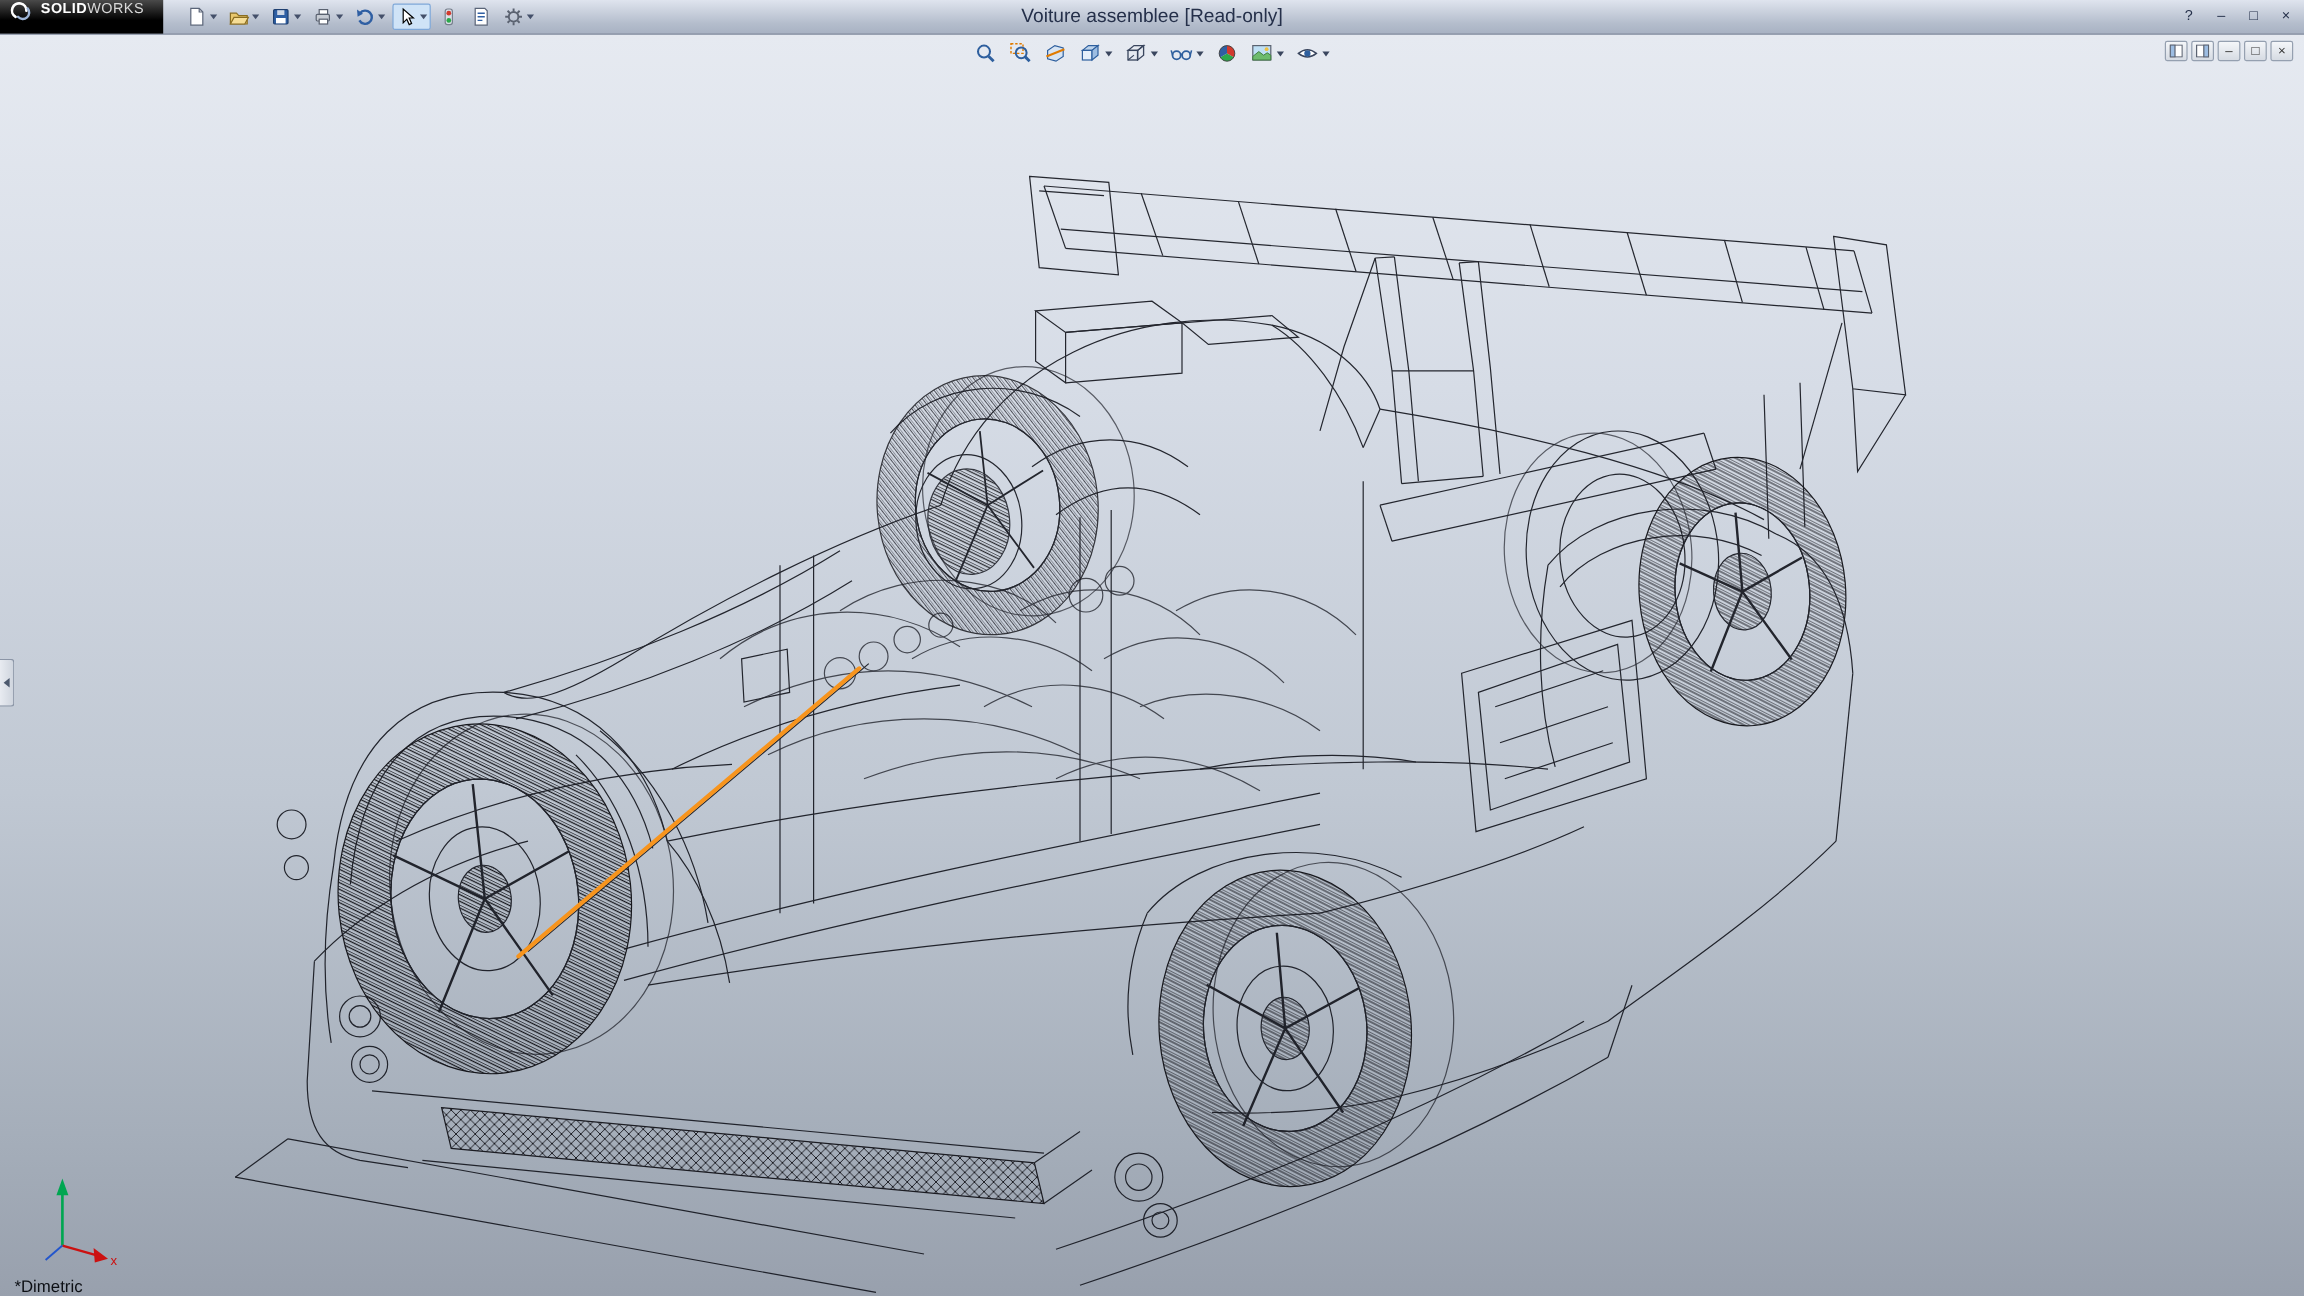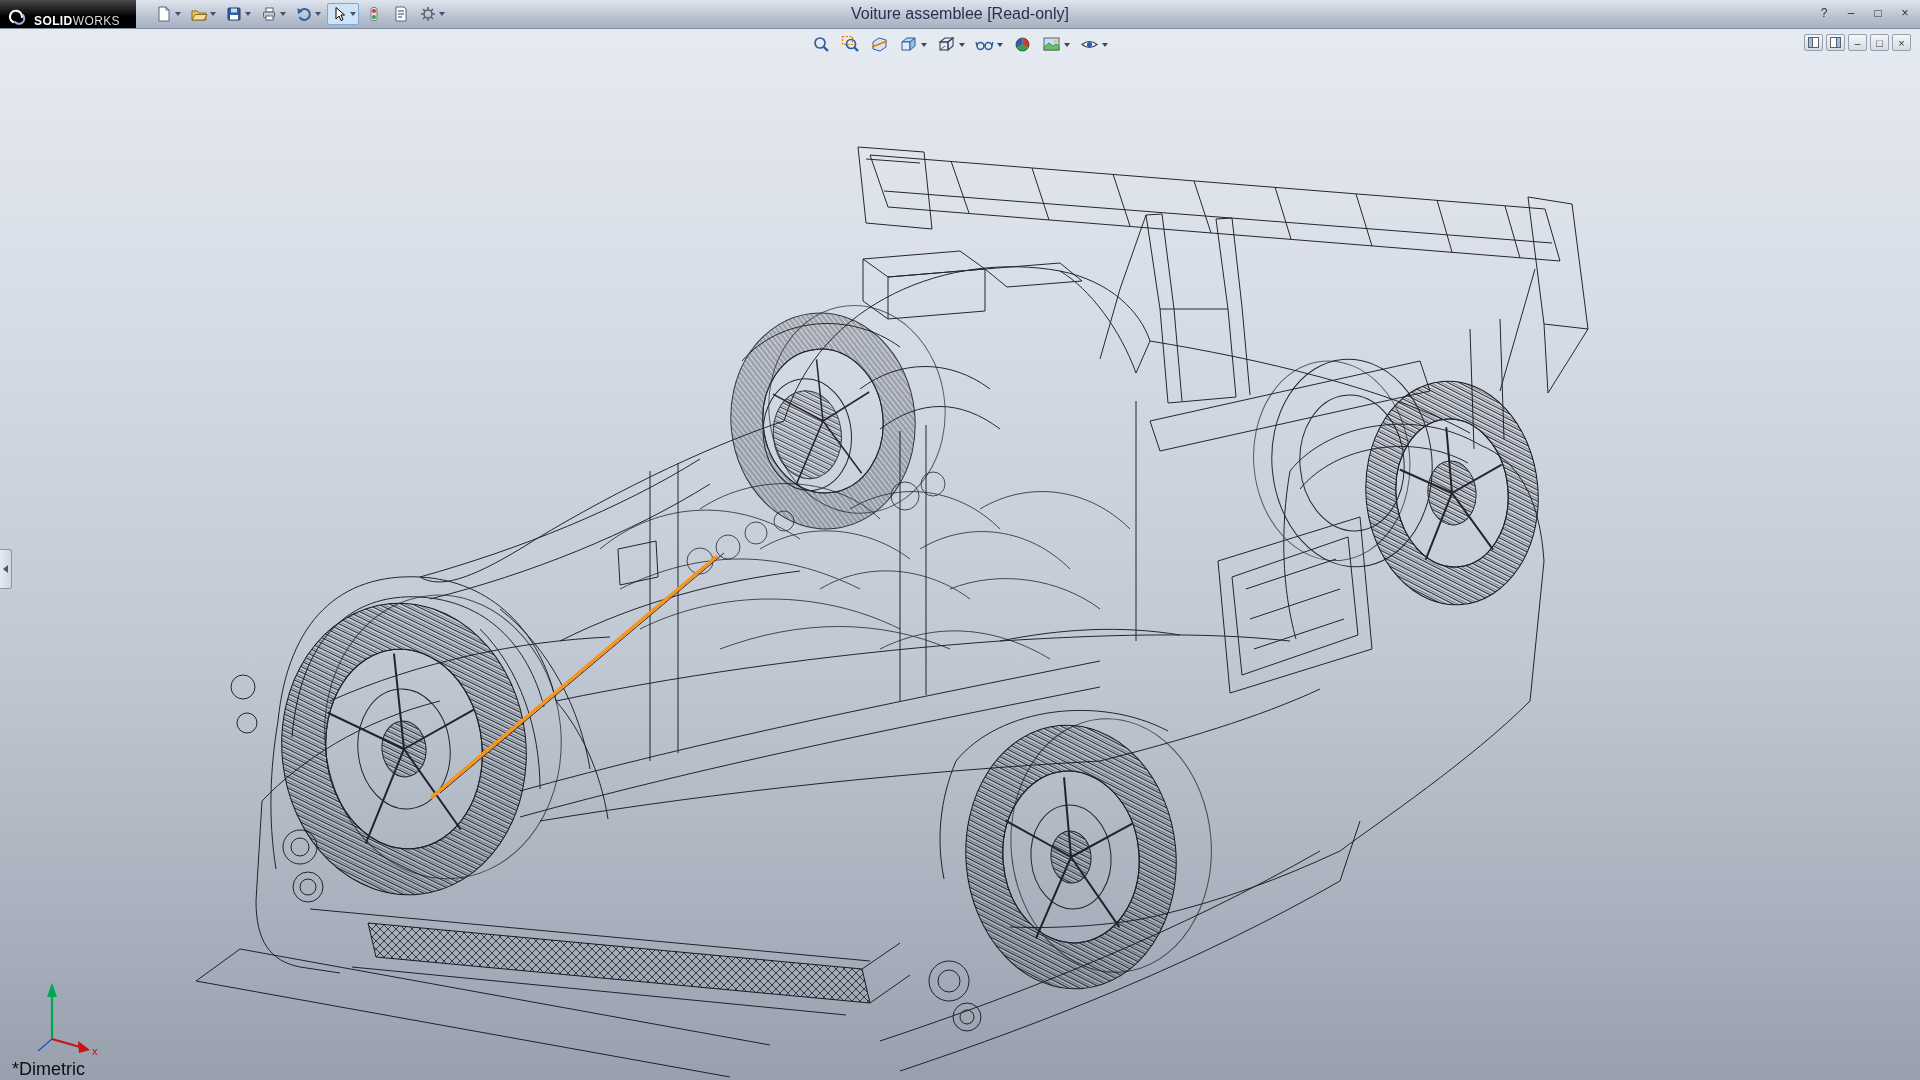--- a/index.html
+++ b/index.html
@@ -9,21 +9,21 @@
     background:#9ba3b0;
     -webkit-font-smoothing:antialiased;
   }
   
   .titlebar{
     height:28px;display:flex;align-items:center;position:relative;
     background:linear-gradient(#dfe4ee,#b4bdcc 70%,#a8b2c3);
     border-bottom:1px solid #7f8a9d;
   }
   .brand{
-    height:28px;display:flex;align-items:flex-end;gap:6px;
+    height:28px;display:flex;align-items:flex-start;gap:6px;
     padding:0 16px 0 8px;
     background:linear-gradient(#4a4a4a,#000 60%);
   }
   .brand-text{color:#fff;font-size:12px;letter-spacing:.4px;white-space:nowrap;}
   .brand-text b{font-weight:bold;}
   .brand-text span{font-weight:normal;color:#d8d8d8;}
   .toolbar{display:flex;align-items:center;gap:3px;padding-left:16px;}
   .tb{
     height:22px;display:flex;align-items:center;gap:2px;
     background:transparent;border:1px solid transparent;border-radius:2px;
@@ -59,21 +59,21 @@
     background:linear-gradient(#f4f6f9,#d6dbe3);
     border:1px solid #95a0b0;border-radius:2px;padding:0;
   }
   .left-tab{
     position:absolute;left:0;top:520px;width:11px;height:38px;
     background:linear-gradient(90deg,#e8ebf1,#cfd5de);
     border:1px solid #8b95a6;border-left:none;border-radius:0 3px 3px 0;
     display:flex;align-items:center;justify-content:center;cursor:pointer;
   }
   .left-tab .arrow{width:0;height:0;border-top:4px solid transparent;border-bottom:4px solid transparent;border-right:5px solid #4c596e;}
-  .view-label{position:absolute;left:12px;bottom:1px;font-size:18px;color:#0c0f14;}
+  .view-label{position:absolute;left:12px;bottom:1px;font-size:14px;color:#0c0f14;}
   .triad{position:absolute;left:16px;bottom:20px;}
 </style>
 </head>
 <body>
 
 <header class="titlebar">
   <div class="brand">
     <svg width="20" height="20" viewBox="0 0 20 20">
       <path d="M5,14 a6,6 0 1 1 9,-5" fill="none" stroke="#fff" stroke-width="2.2" stroke-linecap="round"></path>
       <path d="M15,7 a5,5 0 1 1 -8,7" fill="none" stroke="#9fb6d8" stroke-width="2" stroke-linecap="round"></path>

